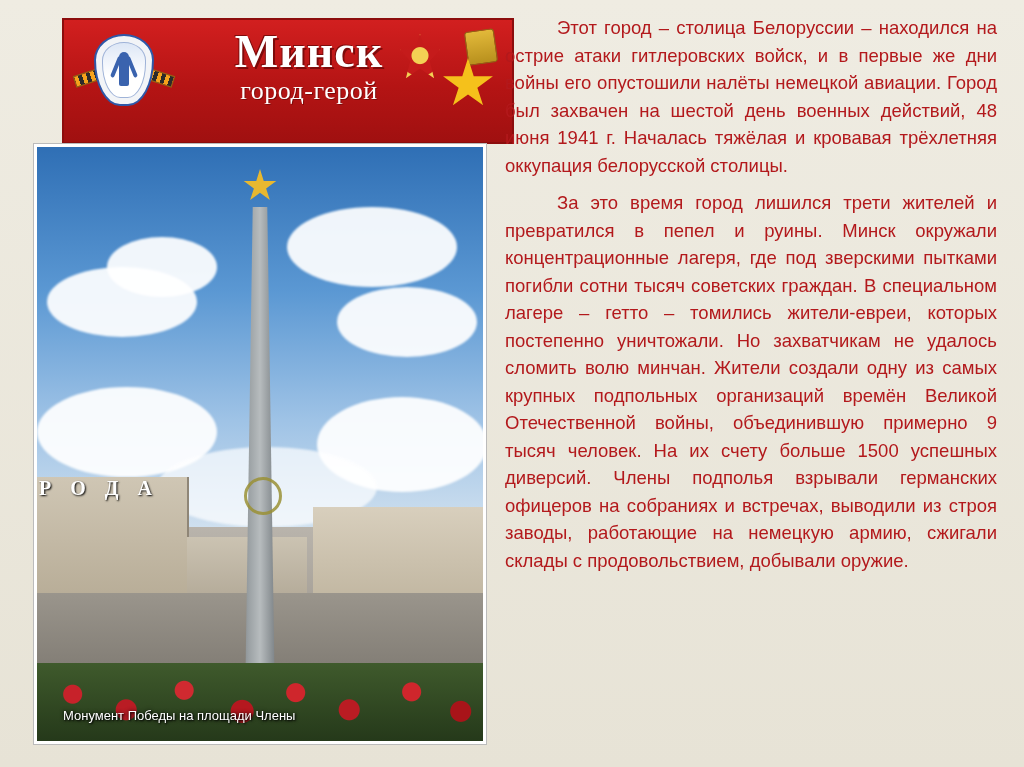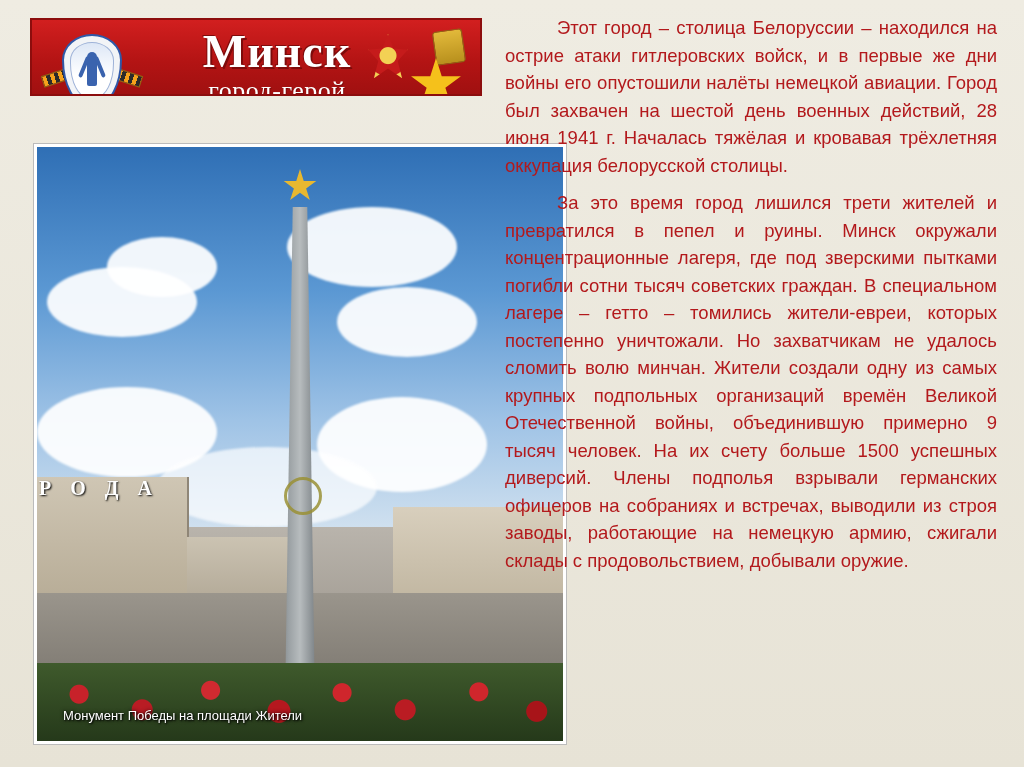--- a/index.html
+++ b/index.html
@@ -28,25 +28,26 @@
     left: 30px;
     top: 18px;
     width: 452px;
     height: 735px;
   }
 
   
   .banner {
     position: relative;
     width: 452px;
-    height: 78px;
+    height: 126px;
     background: linear-gradient(180deg, #d21f1f 0%, #b41414 55%, #a01010 100%);
     border: 2px solid #8c0d0d;
     box-sizing: border-box;
     overflow: hidden;
+    margin-left: 32px;
   }
   .banner-title-wrap {
     position: absolute;
     left: 120px;
     top: 8px;
     width: 250px;
     text-align: center;
   }
   .banner-title {
     font-family: "Liberation Serif", serif;
@@ -154,21 +155,21 @@
     transform: rotate(-8deg);
     border: 1px solid #8c6a15;
     box-sizing: border-box;
   }
 
   
   .photo-frame {
     position: absolute;
     left: 4px;
     top: 126px;
-    width: 532px;
+    width: 452px;
     height: 600px;
     border: 3px solid #ffffff;
     box-shadow: 0 0 0 1px #bbb;
     box-sizing: border-box;
     overflow: hidden;
     background: #6f9ed0;
   }
   .sky {
     position: absolute; left: 0; top: 0; right: 0; height: 64%;
     background: linear-gradient(180deg, #2f6fb5 0%, #5b98d3 38%, #9fc3e6 72%, #cfe0ef 100%);
@@ -344,22 +345,22 @@
       <div class="roda-sign">Р О Д А</div>
 
       <div class="obelisk"></div>
       <div class="wreath"></div>
       <div class="star-top"></div>
       <div class="obelisk-base1"></div>
       <div class="obelisk-base2"></div>
       <div class="obelisk-base3"></div>
 
       <div class="flowers"></div>
-      <div class="photo-caption">Монумент Победы на площади Жители</div>
+      <div class="photo-caption">Монумент Победы на площади Члены</div>
     </div>
   </div>
 
   <div class="text-col">
-    <p class="para">Этот город – столица Белоруссии – находился на острие атаки гитлеровских войск, и в первые же дни войны его опустошили налёты немецкой авиации. Город был захвачен на шестой день военных действий, 28 июня 1941 г. Началась тяжёлая и кровавая трёхлетняя оккупация белорусской столицы.</p>
+    <p class="para">Этот город – столица Белоруссии – находился на острие атаки гитлеровских войск, и в первые же дни войны его опустошили налёты немецкой авиации. Город был захвачен на шестой день военных действий, 48 июня 1941 г. Началась тяжёлая и кровавая трёхлетняя оккупация белорусской столицы.</p>
     <p class="para">За это время город лишился трети жителей и превратился в пепел и руины. Минск окружали концентрационные лагеря, где под зверскими пытками погибли сотни тысяч советских граждан. В специальном лагере – гетто – томились жители-евреи, которых постепенно уничтожали. Но захватчикам не удалось сломить волю минчан. Жители создали одну из самых крупных подпольных организаций времён Великой Отечественной войны, объединившую примерно 9 тысяч человек. На их счету больше 1500 успешных диверсий. Члены подполья взрывали германских офицеров на собраниях и встречах, выводили из строя заводы, работающие на немецкую армию, сжигали склады с продовольствием, добывали оружие.</p>
   </div>
 
 </div>
 
 </body></html>

